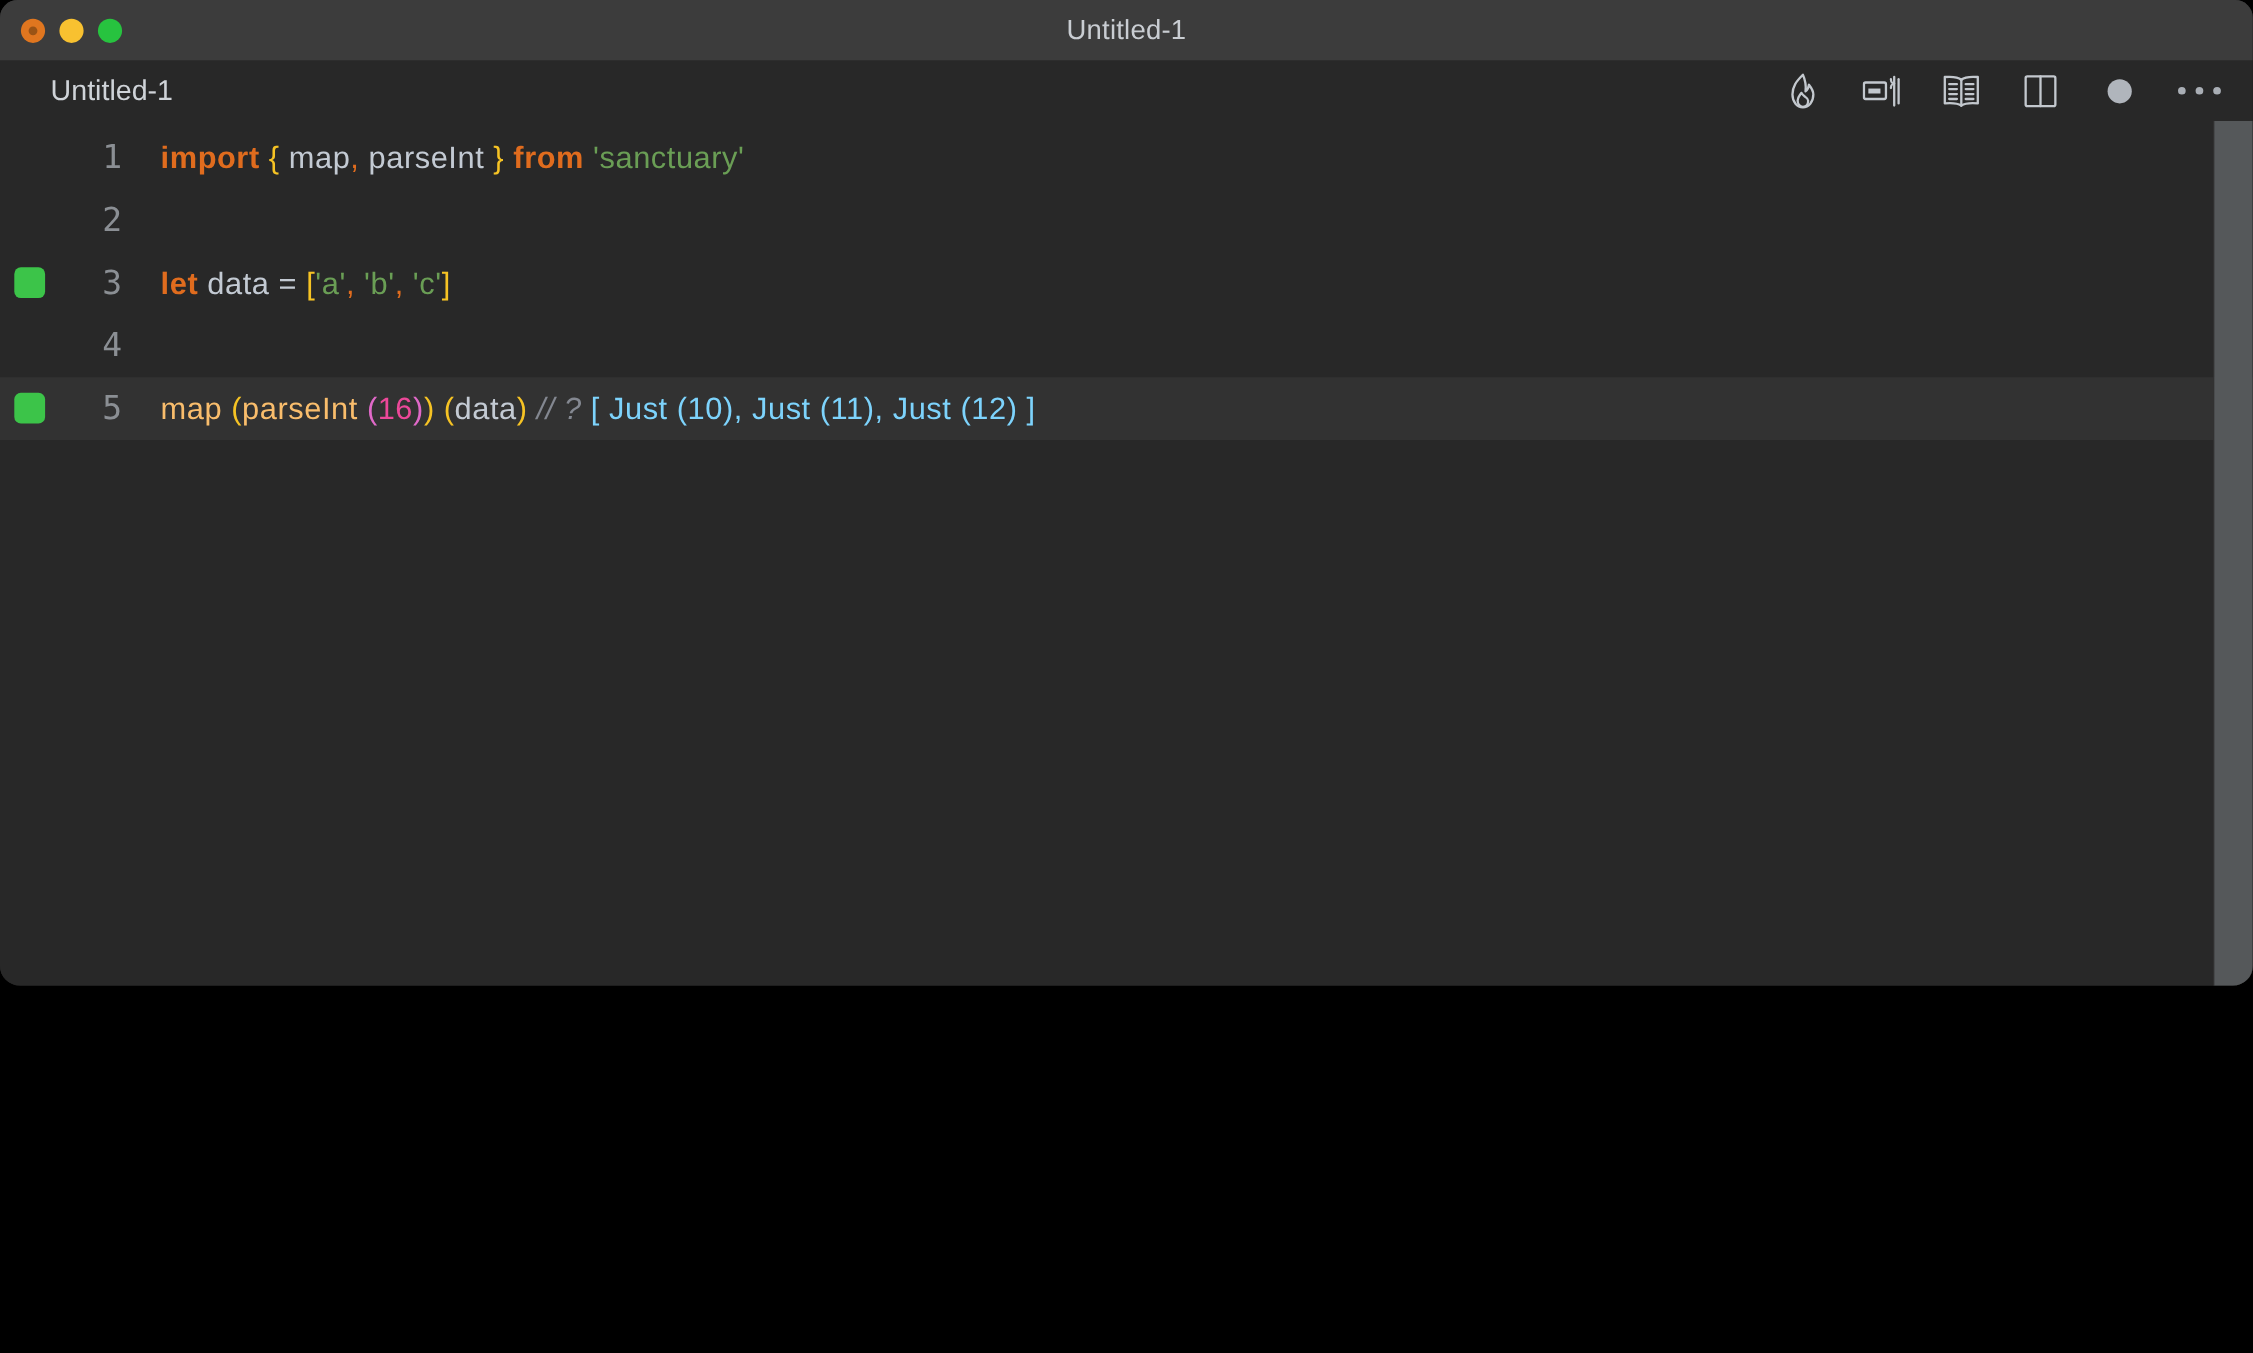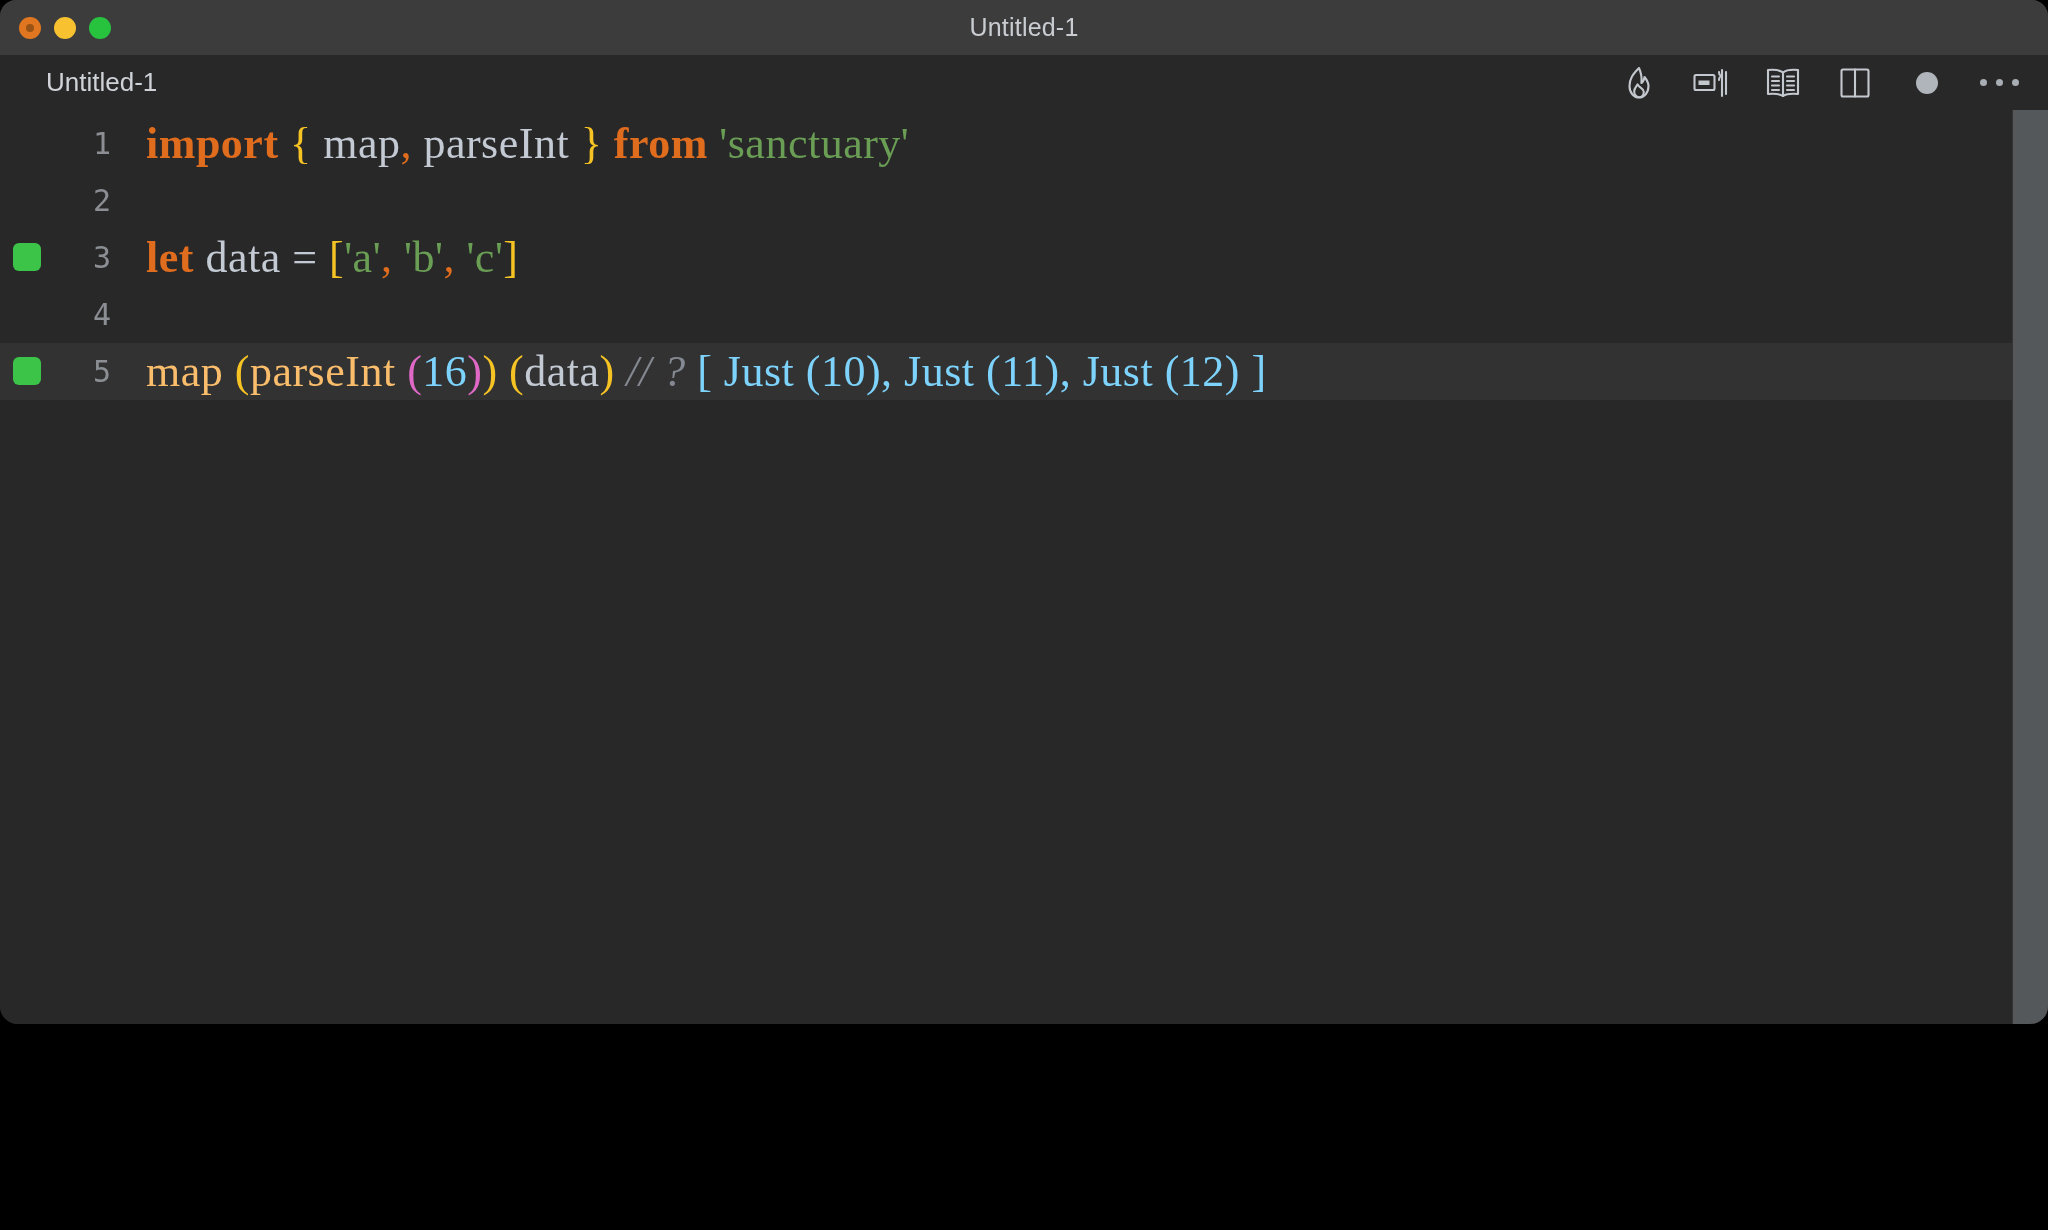--- a/index.html
+++ b/index.html
@@ -12,21 +12,21 @@
   }
   body {
     font-family: "Liberation Sans", sans-serif;
   }
 
   .window {
     position: absolute;
     left: 0;
     top: 0;
     width: 2048px;
-    height: 1024px;
+    height: 896px;
     background: #282828;
     border-radius: 16px 16px 18px 18px;
     overflow: hidden;
   }
 
   
   .titlebar {
     position: relative;
     height: 55px;
     background: #3c3c3c;
@@ -159,35 +159,35 @@
     min-width: 146px;
     text-align: right;
     padding-right: 35px;
     box-sizing: border-box;
     font-family: "DejaVu Sans Mono", monospace;
     font-size: 30px;
     color: #8b8f94;
     user-select: none;
   }
   .code {
-    font-family: Liberation Serif, serif;
-    font-size: 44px;
+    font-family: Liberation Sans, sans-serif;
+    font-size: 28px;
     letter-spacing: 0.5px;
     white-space: pre;
   }
 
   
   .t-kw      { color: #e06c1e; font-weight: bold; }
   .t-plain   { color: #c3cad3; }
   .t-brace   { color: #f6c324; }
   .t-string  { color: #6a9e55; }
   .t-fn      { color: #f9bd6c; }
   .t-paren-y { color: #f6c324; }
   .t-paren-m { color: #e069c8; }
-  .t-num     { color: #7dd3fc; }
+  .t-num     { color: #ec4899; }
   .t-comment { color: #848891; font-style: italic; }
   .t-out     { color: #7dd3fc; }
   .t-punct-o { color: #e06c1e; }
 
   
   .overview-ruler {
     position: absolute;
     right: 0;
     top: 0;
     width: 35px;

